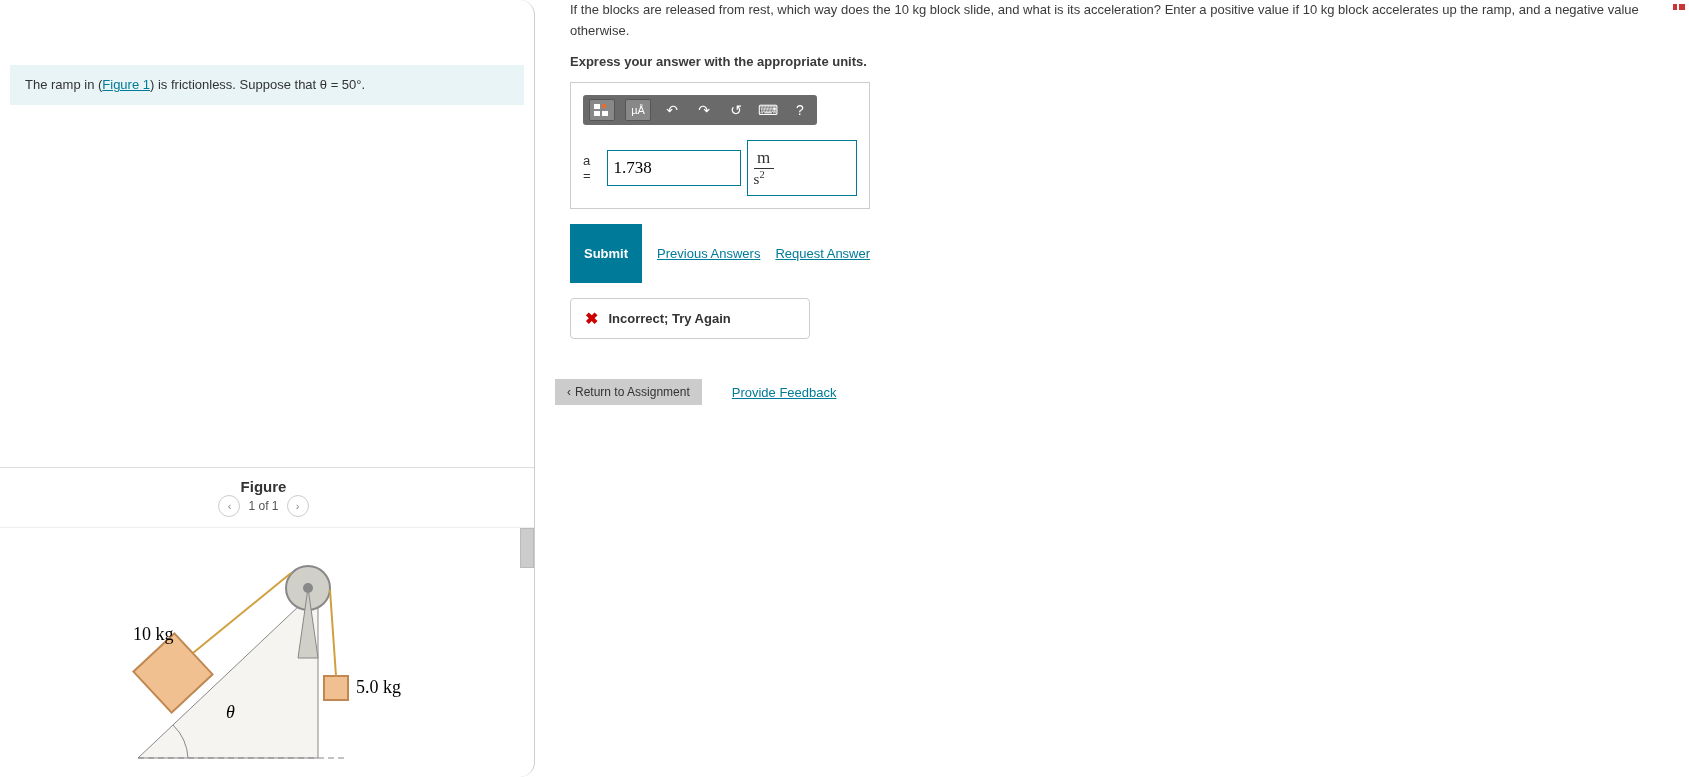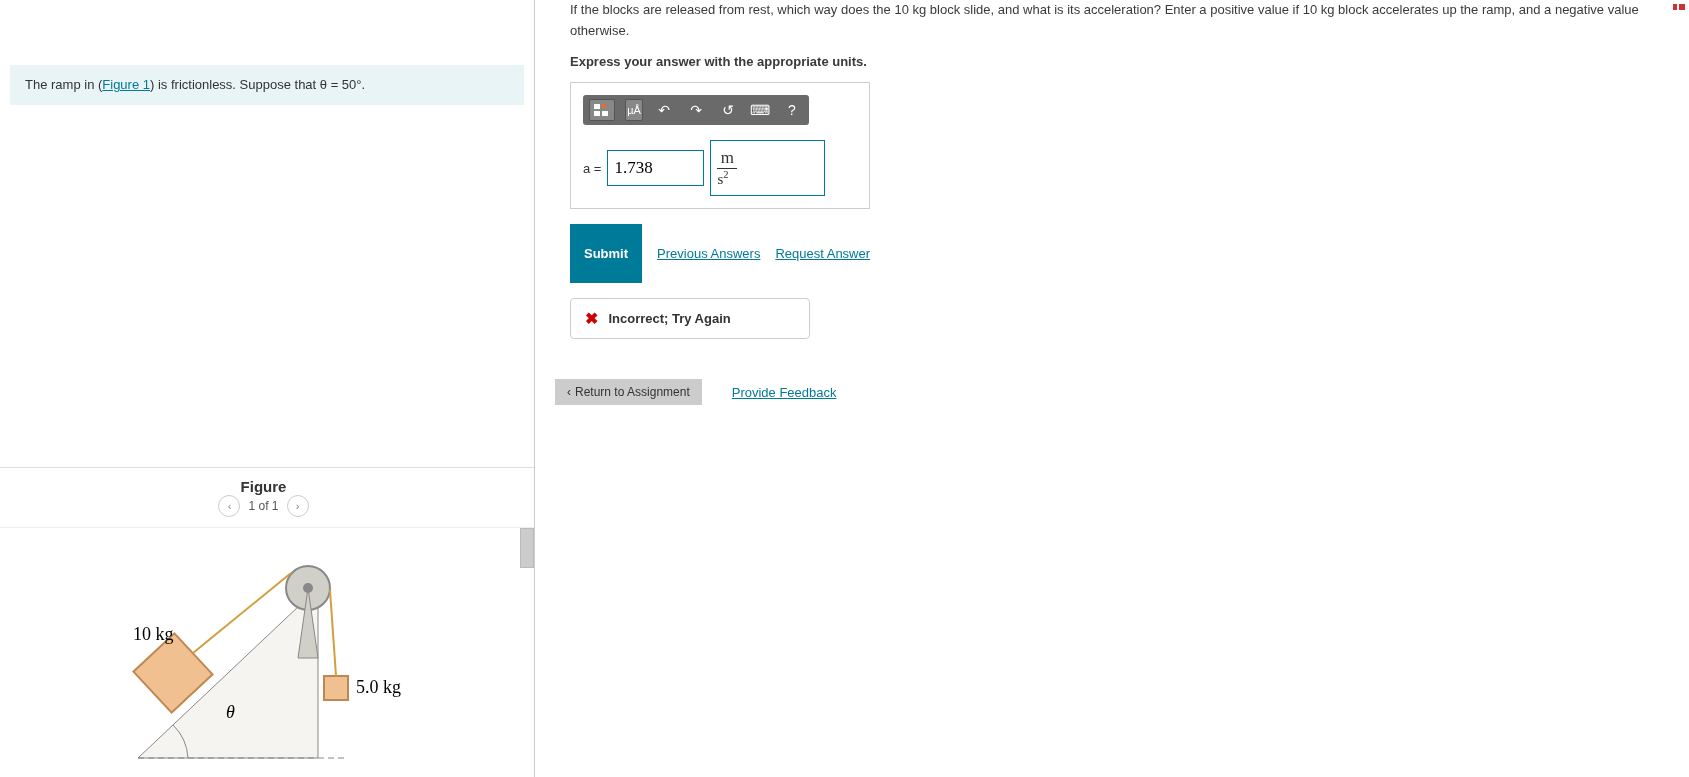--- a/index.html
+++ b/index.html
@@ -1,18 +1,18 @@
 <!DOCTYPE html>
 <html><head>
 <meta charset="utf-8">
 <style>
 * { box-sizing: border-box; margin: 0; padding: 0; }
 body { font-family: Arial, Helvetica, sans-serif; font-size: 13px; color: #333; background: #fff; }
 .container { display: flex; width: 1689px; height: 777px; }
-.left-panel { width: 535px; border-right: 1px solid #ccc; display: flex; flex-direction: column; position: relative; padding-top: 60px; }
+.left-panel { width: 535px; border-right: 1px solid #ccc; display: flex; flex-direction: column; position: relative; padding-top: 60px; border-radius: 15px; }
 .right-panel { flex: 1; padding: 0; position: relative; }
 .problem-box { background: #e8f4f5; padding: 10px 15px; margin: 5px 10px 10px 10px; font-size: 13px; line-height: 1.5; }
 .link { color: #007a99; text-decoration: underline; cursor: pointer; }
 sup { font-size: 0.8em; }
 .figure-section { margin-top: auto; border-top: 1px solid #ddd; }
 .figure-header { display: flex; align-items: center; padding: 10px 15px 10px 8px; justify-content: flex-end; flex-direction: column; }
 .figure-title { font-weight: bold; font-size: 15px; }
 .figure-nav { display: flex; align-items: center; gap: 8px; }
 .nav-btn { width: 22px; height: 22px; border: 1px solid #ccc; border-radius: 50%; background: #fff; display: flex; align-items: center; justify-content: center; cursor: pointer; color: #888; font-size: 11px; }
 .figure-count { font-size: 12px; color: #555; }
@@ -22,24 +22,24 @@
 .part-header { background: #f0f0f0; border: 1px solid #ddd; padding: 10px 15px; margin: 40px 20px 15px 20px; display: flex; align-items: center; gap: 15px; }
 .caret-down { width: 0; height: 0; border-left: 5px solid transparent; border-right: 5px solid transparent; border-top: 6px solid #333; }
 .part-title { font-weight: bold; font-size: 14px; }
 .question-area { padding: 0 35px; }
 .question-text { font-size: 13px; line-height: 1.6; margin-bottom: 10px; color: #3a3a3a; }
 .question-bold { font-weight: bold; }
 .answer-box { border: 1px solid #ccc; width: 300px; padding: 12px; margin-top: 10px; }
 .toolbar { background: #6a6a6a; border-radius: 3px; padding: 4px 6px; display: flex; align-items: center; gap: 10px; width: fit-content; margin-bottom: 15px; }
 .tb-btn { width: 22px; height: 22px; display: flex; align-items: center; justify-content: center; cursor: pointer; color: #fff; font-size: 14px; }
 .tb-btn.templates { background: #888; border: 1px solid #555; border-radius: 2px; width: 26px; height: 22px; font-size: 10px; flex-direction: column; }
-.tb-btn.ua { background: #888; border: 1px solid #555; border-radius: 2px; width: 18px; height: 22px; font-size: 11px; }
+.tb-btn.ua { background: #888; border: 1px solid #555; border-radius: 2px; width: 26px; height: 22px; font-size: 11px; }
 .answer-line { display: flex; align-items: center; gap: 6px; }
 .answer-label { font-size: 13px; }
-.value-input { border: 1px solid #007a99; width: 97px; height: 36px; font-size: 17px; padding: 0 6px; font-family: 'Times New Roman', serif; }
+.value-input { border: 1px solid #007a99; width: 134px; height: 36px; font-size: 17px; padding: 0 6px; font-family: 'Times New Roman', serif; }
 .unit-box { border: 1px solid #007a99; width: 115px; height: 56px; display: flex; flex-direction: column; align-items: flex-start; justify-content: center; font-family: 'Times New Roman', serif; font-size: 17px; padding: 2px 6px; position: relative; }
 .unit-box .num { border-bottom: 1px solid #333; width: 20px; text-align: center; }
 .unit-box .den { font-size: 15px; }
 .unit-box .den sup { font-size: 0.7em; }
 .action-row { display: flex; align-items: center; gap: 15px; margin-top: 15px; }
 .submit-btn { background: #007a99; color: #fff; border: none; padding: 22px 14px; font-size: 13px; font-weight: bold; cursor: pointer; }
 .feedback-box { border: 1px solid #ccc; border-radius: 4px; padding: 10px 14px; margin-top: 15px; width: fit-content; min-width: 240px; display: flex; align-items: center; gap: 10px; }
 .x-icon { color: #c00; font-weight: bold; font-size: 16px; }
 .feedback-text { font-weight: bold; font-size: 13px; }
 .footer-row { display: flex; align-items: center; gap: 30px; margin: 40px 20px 0 20px; }

